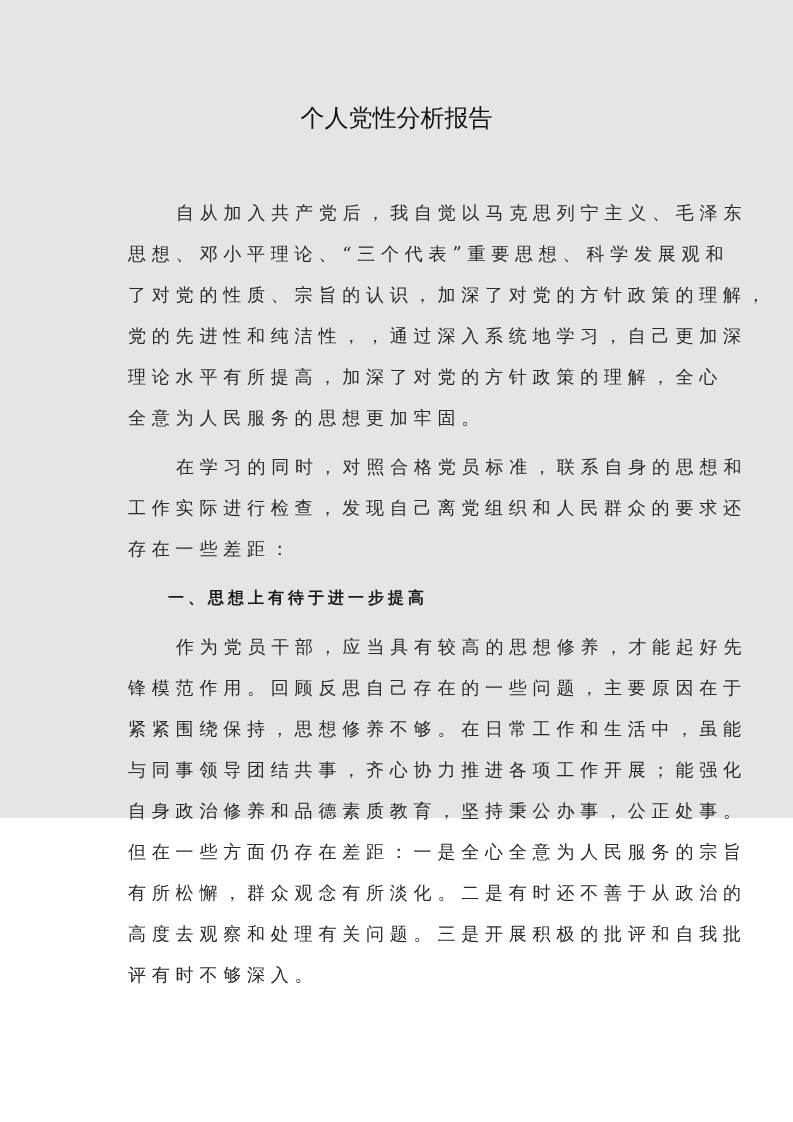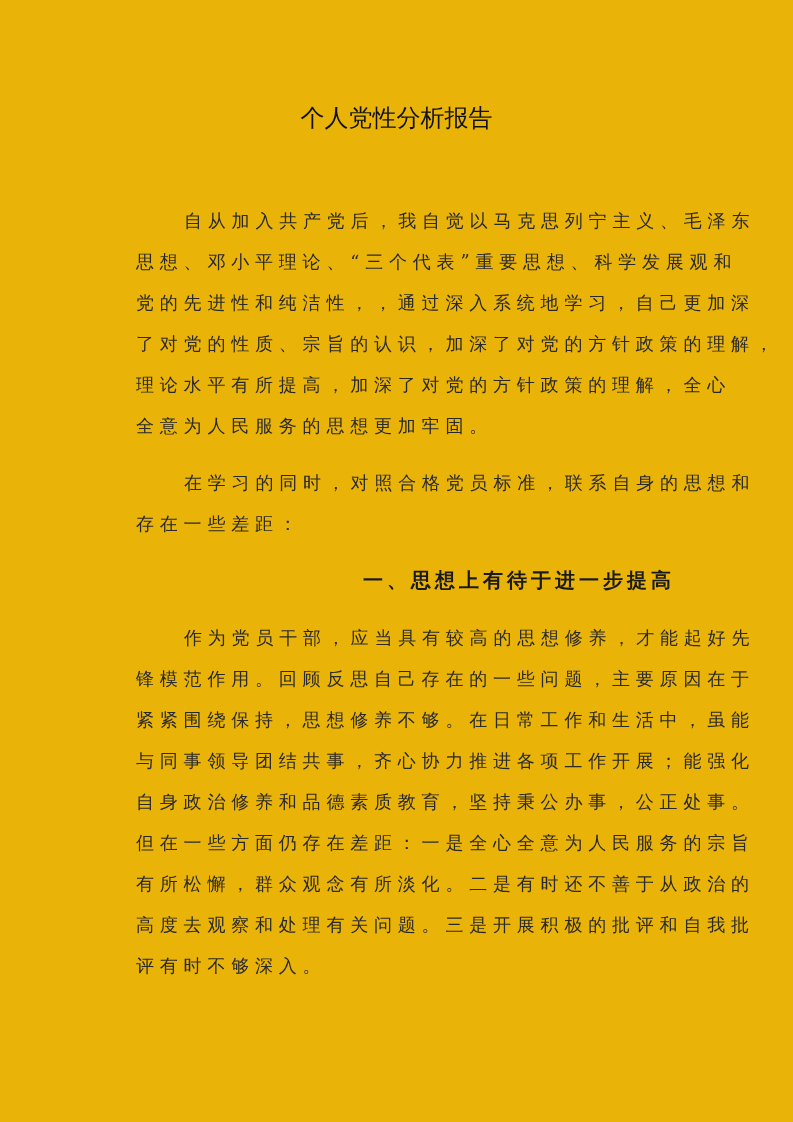--- a/index.html
+++ b/index.html
@@ -12,61 +12,60 @@
       height: 1122px;
       position: relative;
       overflow: hidden;
       font-family: "DejaVu Serif", "Liberation Serif", serif;
       color: #222222;
     }
     .page {
       position: absolute;
       left: 0; top: 0;
       width: 793px;
-      height: 1122px;
-      background: #eab308;
+      height: 818px;
+      background: #e5e5e5;
     }
     .title {
       position: absolute;
       top: 100px;
       left: 0;
       width: 793px;
       text-align: center;
       font-size: 24px;
       line-height: 36px;
       color: #111111;
       letter-spacing: 0px;
       font-family: "DejaVu Serif", "Liberation Serif", serif;
     }
     .body-text {
       position: absolute;
       top: 184px;
       left: 120px;
       width: 555px;
     }
     .para {
-      margin: 16px;
+      margin: 8px;
       font-size: 18px;
       line-height: 41px;
       letter-spacing: 5.8px;
       text-indent: 48px;
       text-align: justify;
       color: #2a2a2a;
       word-break: break-all;
     }
     .heading {
       margin: 0;
-      font-size: 20px;
+      font-size: 16px;
       line-height: 41px;
       letter-spacing: 4px;
       text-indent: 48px;
       font-weight: bold;
       color: #1a1a1a;
       font-family: "DejaVu Sans", "Liberation Sans", sans-serif;
-      text-align: right;
     }
     .line {
       display: block;
       white-space: nowrap;
       text-align: justify;
       text-align-last: justify;
     }
     .line.last {
       text-align-last: left;
     }
@@ -79,28 +78,29 @@
 <body>
 
 <div class="page">
   <div class="title">个人党性分析报告</div>
 
   <div class="body-text">
 
     <div class="para lines">
       <span class="line indent">自从加入共产党后，我自觉以马克思列宁主义、毛泽东</span>
       <span class="line">思想、邓小平理论、“三个代表”重要思想、科学发展观和</span>
+      <span class="line">了对党的性质、宗旨的认识，加深了对党的方针政策的理解，</span>
       <span class="line">党的先进性和纯洁性，，通过深入系统地学习，自己更加深</span>
-      <span class="line">了对党的性质、宗旨的认识，加深了对党的方针政策的理解，</span>
       <span class="line">理论水平有所提高，加深了对党的方针政策的理解，全心</span>
       <span class="line last">全意为人民服务的思想更加牢固。</span>
     </div>
 
     <div class="para lines">
       <span class="line indent">在学习的同时，对照合格党员标准，联系自身的思想和</span>
+      <span class="line">工作实际进行检查，发现自己离党组织和人民群众的要求还</span>
       <span class="line last">存在一些差距：</span>
     </div>
 
     <div class="heading">一、思想上有待于进一步提高</div>
 
     <div class="para lines">
       <span class="line indent">作为党员干部，应当具有较高的思想修养，才能起好先</span>
       <span class="line">锋模范作用。回顾反思自己存在的一些问题，主要原因在于</span>
       <span class="line">紧紧围绕保持，思想修养不够。在日常工作和生活中，虽能</span>
       <span class="line">与同事领导团结共事，齐心协力推进各项工作开展；能强化</span>

